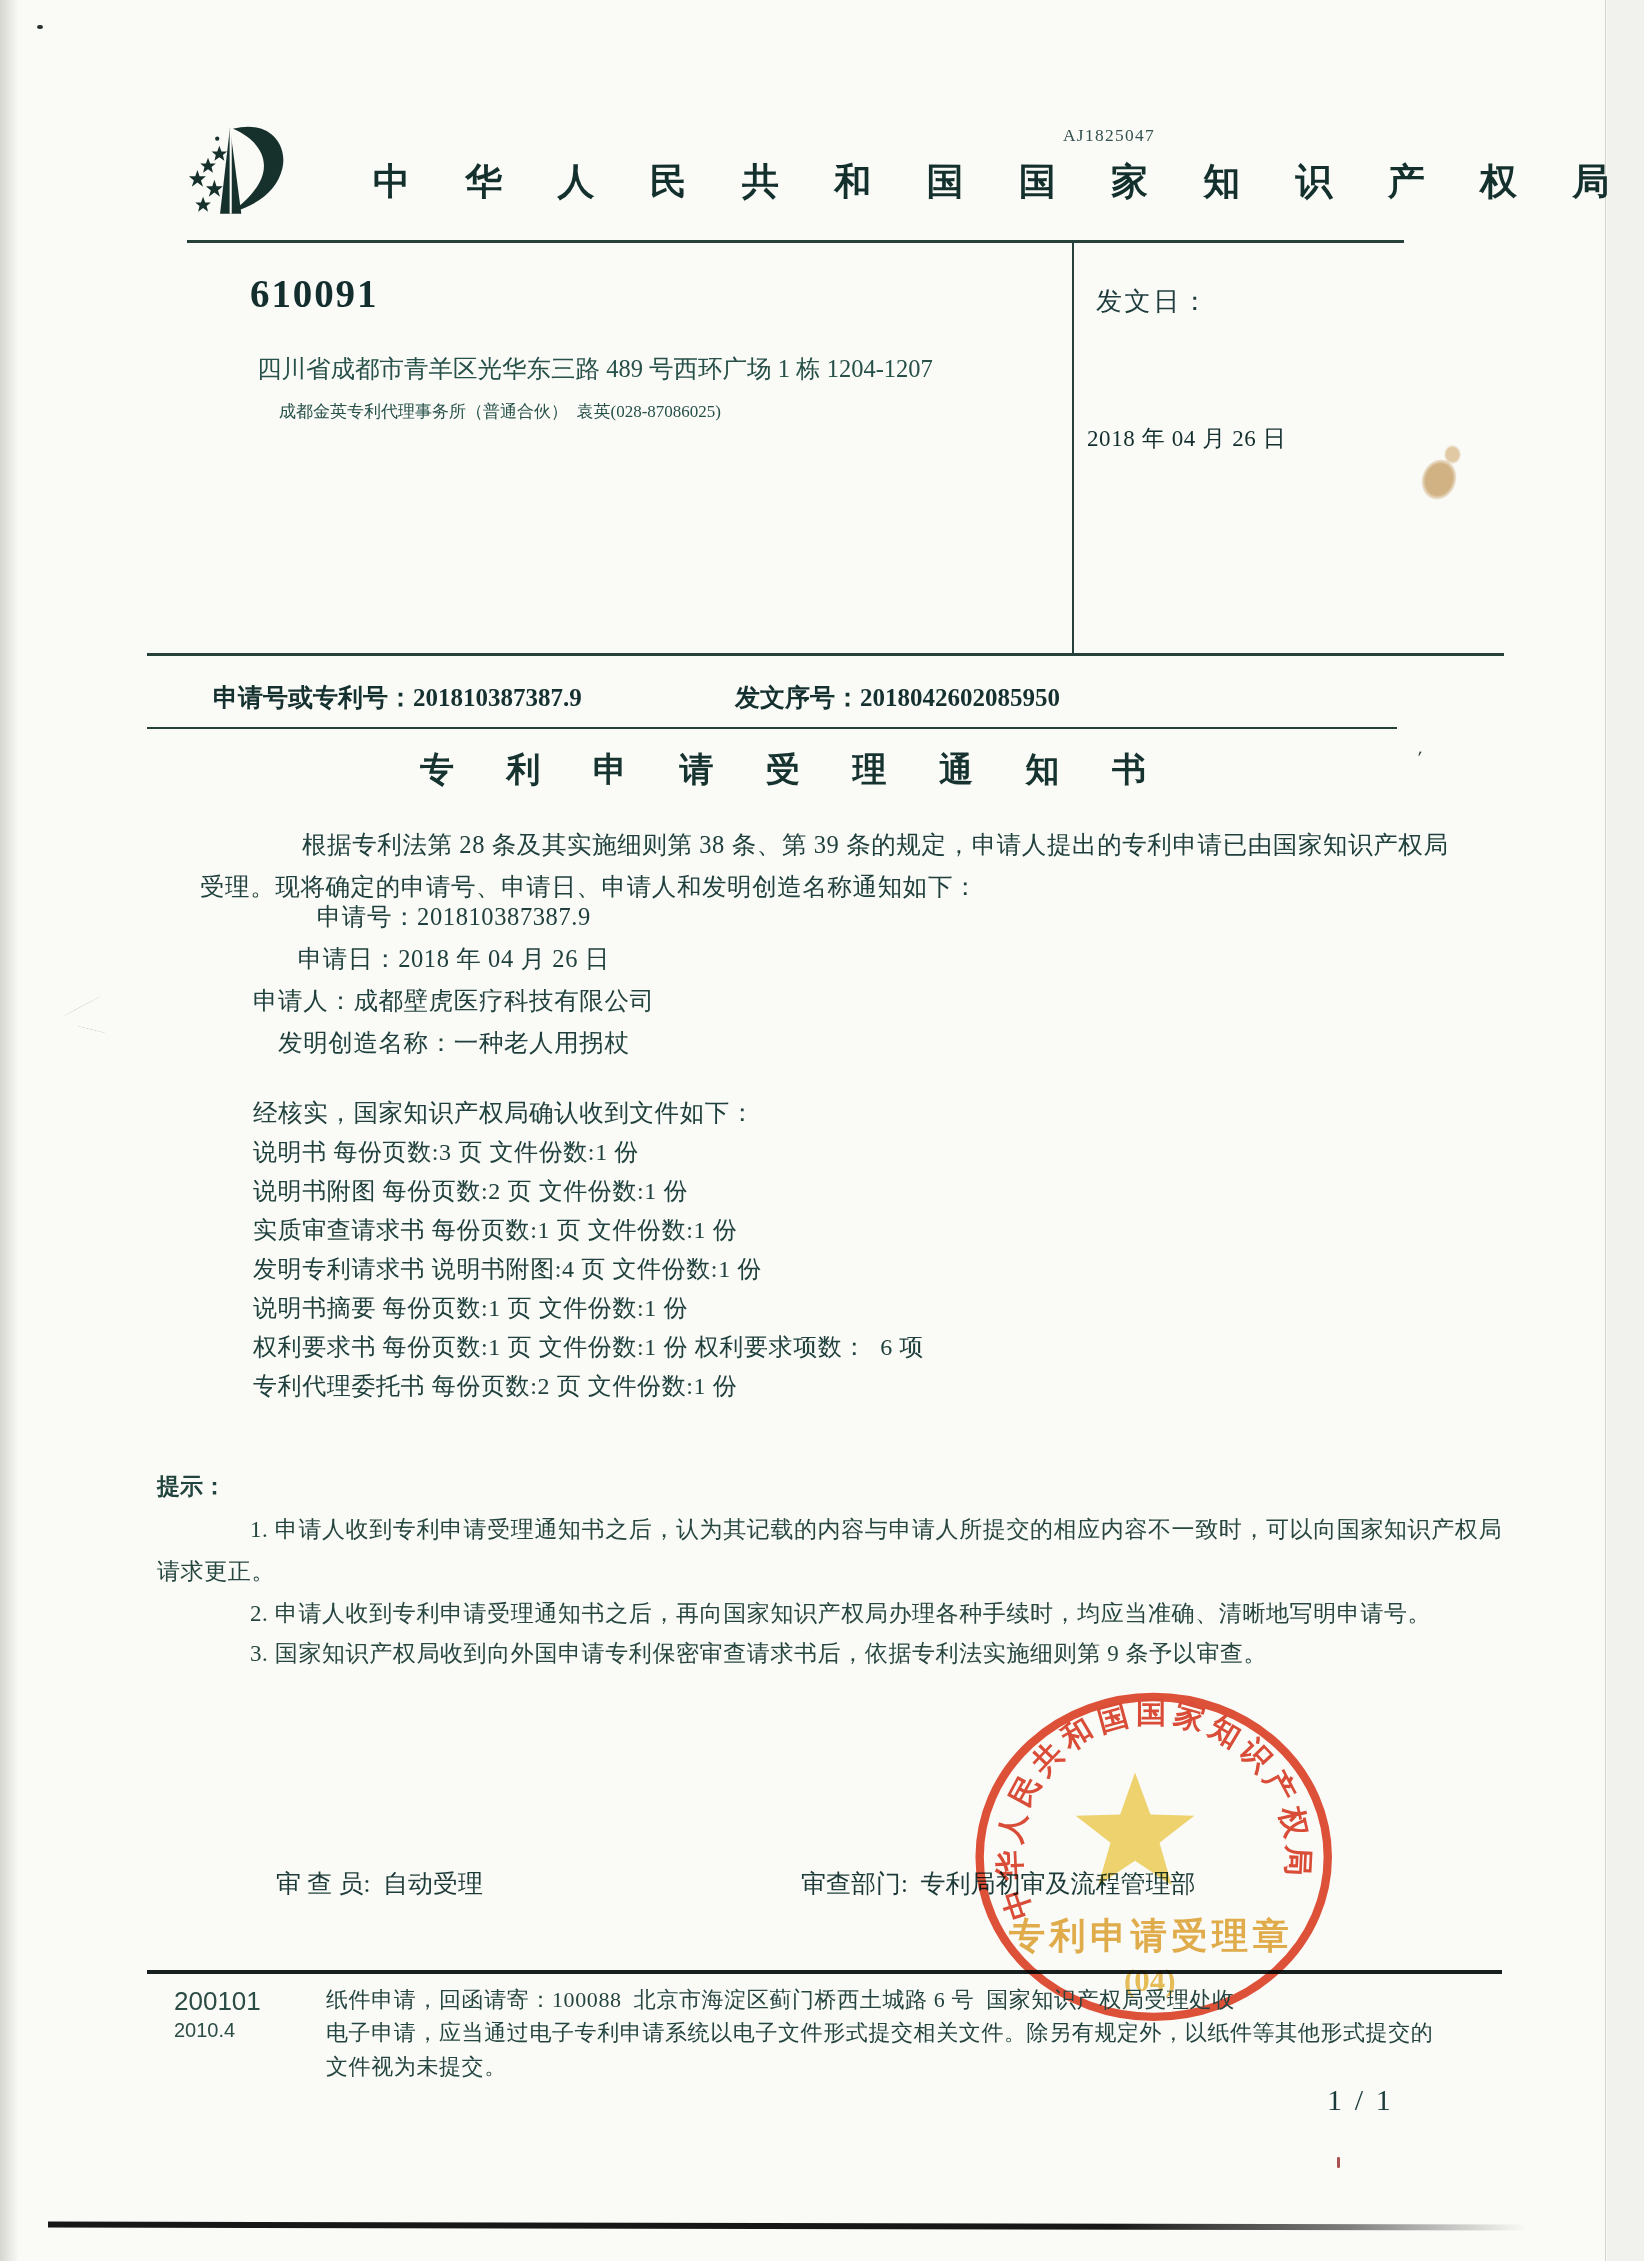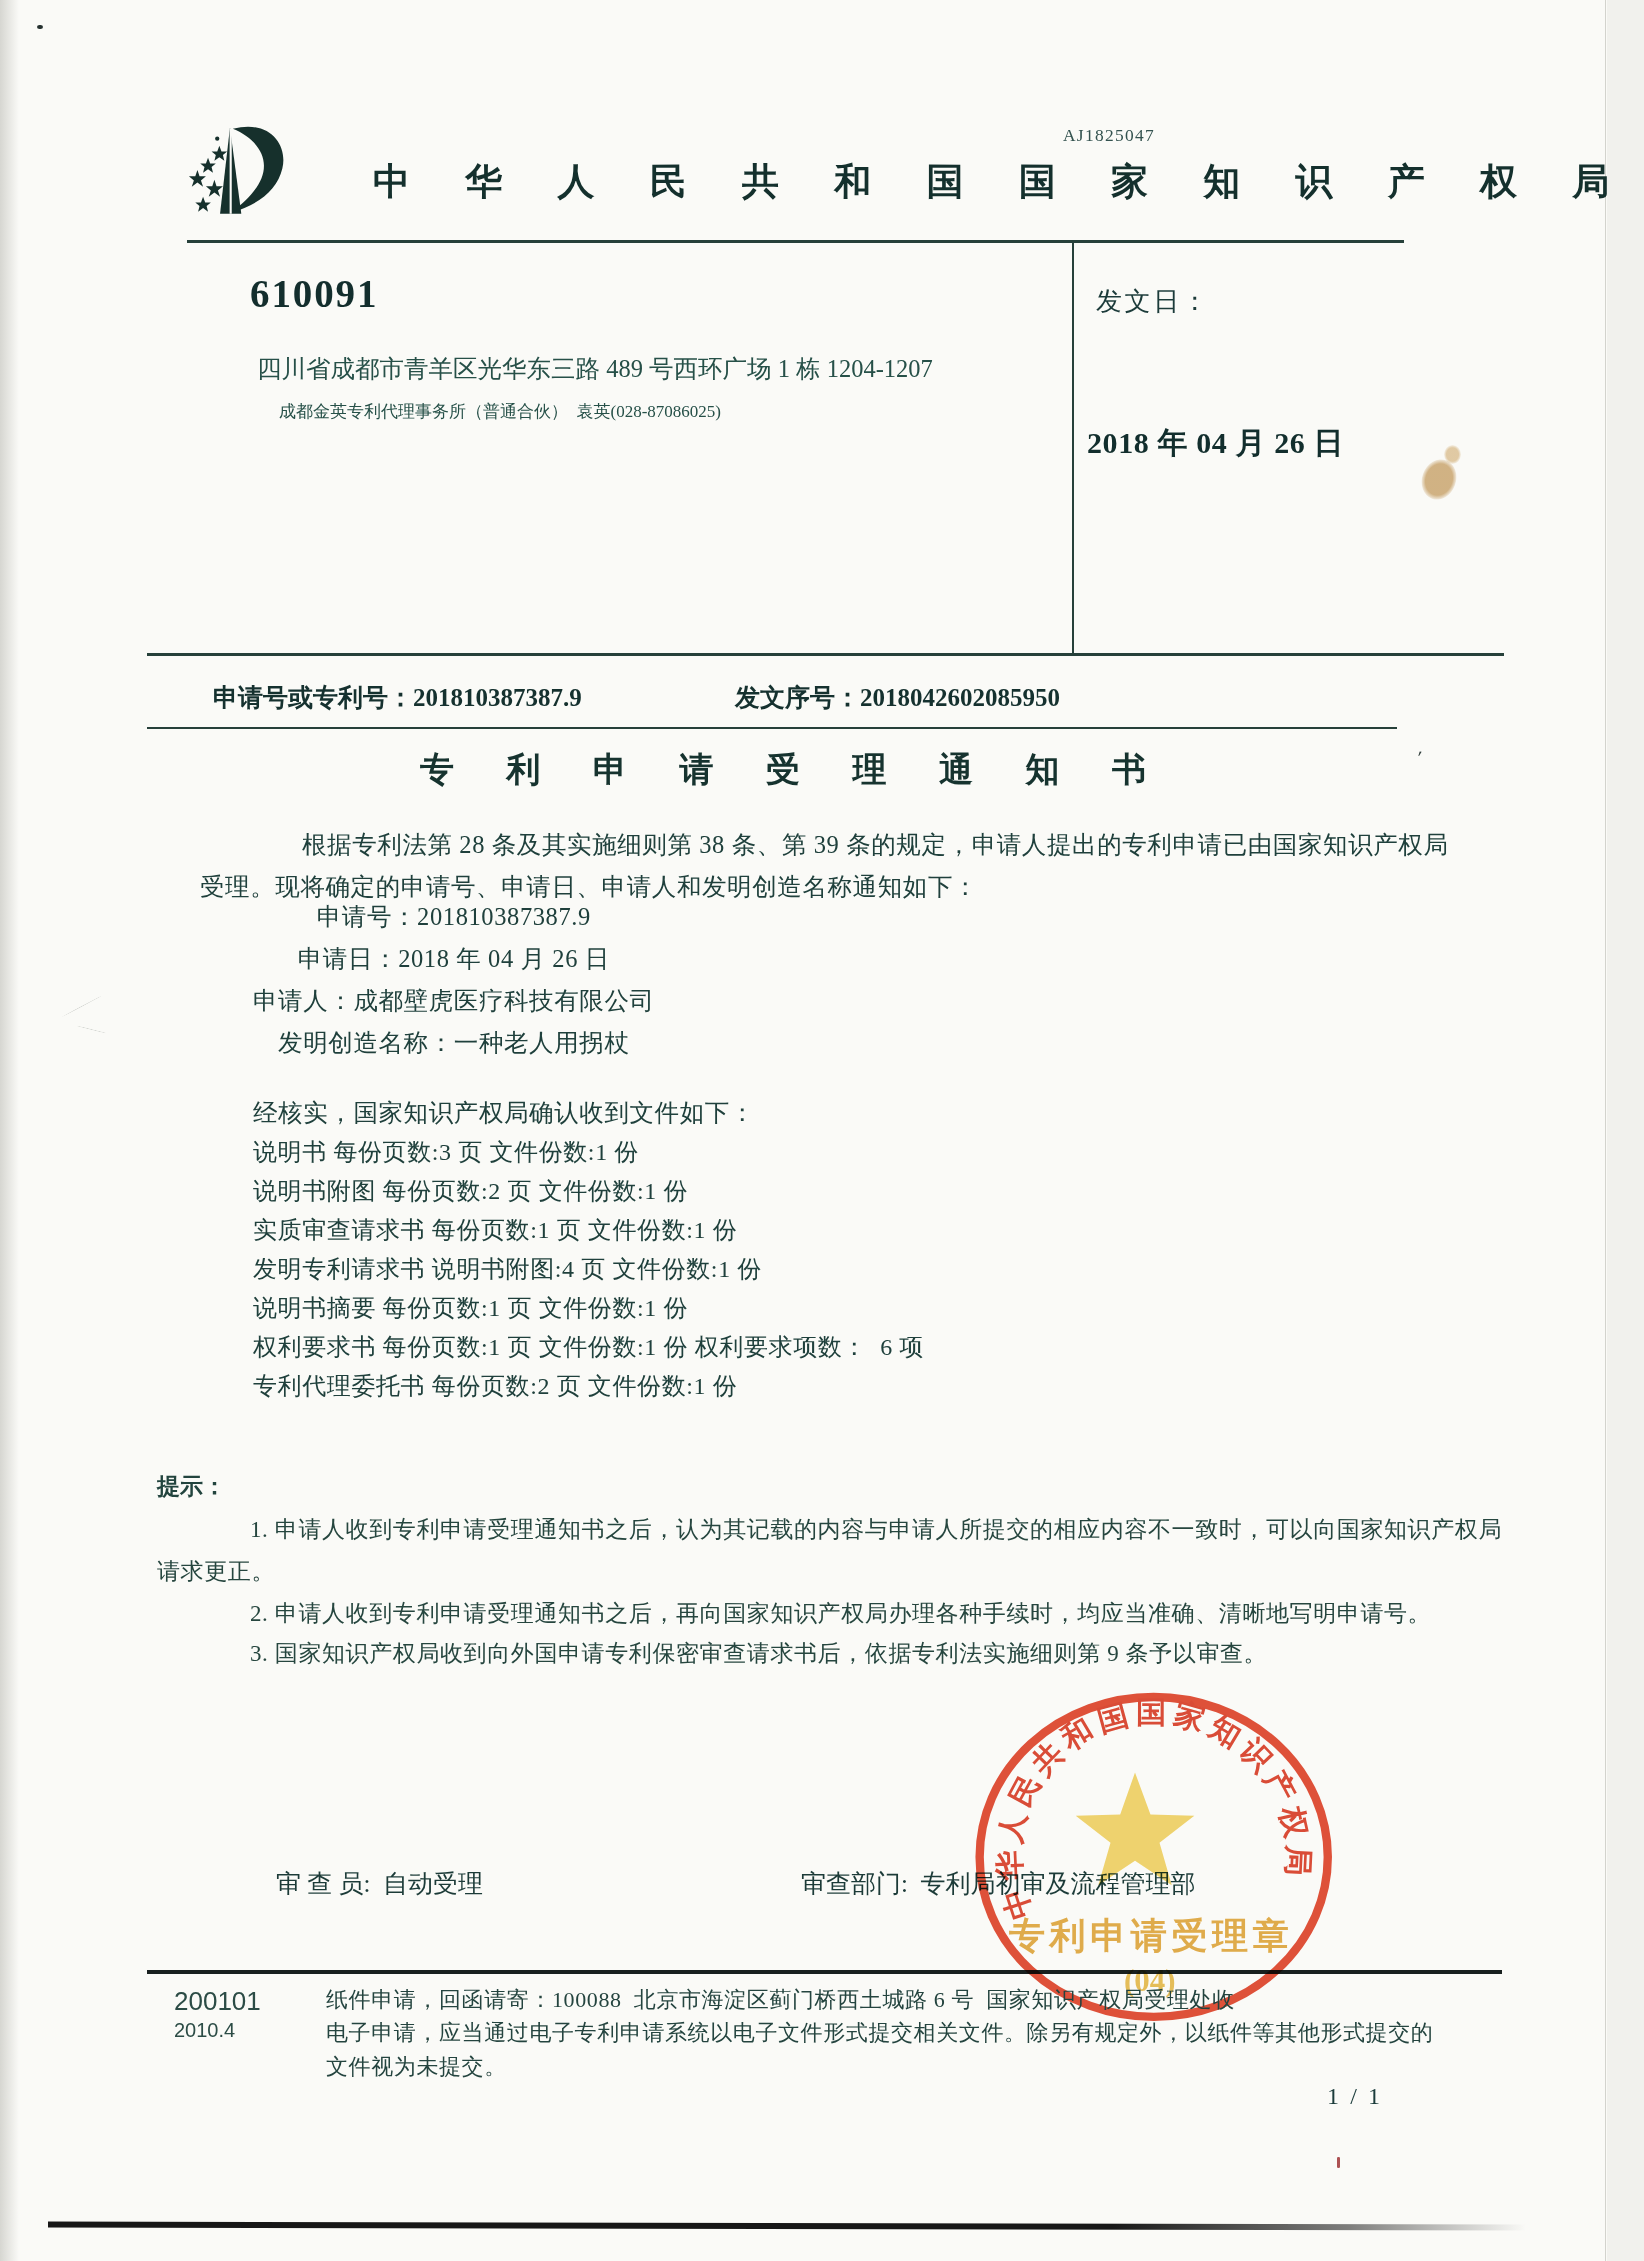--- a/index.html
+++ b/index.html
@@ -37,21 +37,21 @@
   .rule3{left:147px;top:727px;width:1250px;height:1.9px;}
   .rule4{left:147px;top:1970px;width:1355px;height:3.9px;background:#18201f;}
   
   .doc-code{left:1063px;top:125px;font-size:17.4px;letter-spacing:1.3px;color:#33524f;}
   .agency-title{left:373px;top:157px;font-size:37px;font-weight:700;letter-spacing:23px;color:#14302d;white-space:pre;}
   
   .postal{left:250px;top:271px;font-size:39px;font-weight:700;color:#132e2d;letter-spacing:1.9px;}
   .addr1{left:257px;top:352px;font-size:24.5px;color:#265048;}
   .addr2{left:279px;top:400px;font-size:17px;color:#265048;}
   .dispatch-label{left:1096px;top:284px;font-size:26px;color:#1c3b3a;letter-spacing:2.6px;}
-  .dispatch-date{left:1087px;top:423px;font-size:30px;font-weight:700;color:#122e2d;letter-spacing:0.6px;}
+  .dispatch-date{left:1087px;top:423px;font-size:23px;font-weight:400;color:#122e2d;letter-spacing:0.6px;}
   
   .barcode{height:61px;
     background:
       repeating-linear-gradient(90deg,#112understood624 0,transparent 0),
       repeating-linear-gradient(90deg,#122e2a 0 1.9px,rgba(0,0,0,0) 1.9px 3.2px,#122e2a 3.2px 7px,rgba(0,0,0,0) 7px 9px,#122e2a 9px 10.3px,rgba(0,0,0,0) 10.3px 14px,#122e2a 14px 16px,rgba(0,0,0,0) 16px 21px),
       repeating-linear-gradient(90deg,#0d211f 0 1.3px,rgba(0,0,0,0) 1.3px 5.8px,#0d211f 5.8px 8.4px,rgba(0,0,0,0) 8.4px 11px,#0d211f 11px 12.3px,rgba(0,0,0,0) 12.3px 18px);}
   .bc1{left:213px;top:573px;width:395px;}
   .bc2{left:685px;top:573px;width:471px;}
   
   .ref-left{left:213px;top:681px;font-size:25px;font-weight:700;color:#15312f;}
@@ -78,21 +78,21 @@
   .department{left:801px;top:1867px;font-size:25px;color:#1c3b38;}
   
   .seal{left:959px;top:1675px;width:392px;height:371px;mix-blend-mode:multiply;opacity:.93;}
   
   .f-code1{left:174px;top:1986px;font-size:26px;color:#2c4c46;font-family:"Liberation Sans","DejaVu Sans",sans-serif;}
   .f-code2{left:174px;top:2019px;font-size:20px;color:#2c4c46;font-family:"Liberation Sans","DejaVu Sans",sans-serif;}
   .f-line{font-size:22px;color:#24443f;letter-spacing:0.6px;}
   .f1{left:326px;top:1985px;}
   .f2{left:326px;top:2018px;}
   .f3{left:326px;top:2052px;}
-  .page-no{left:1327px;top:2083px;font-size:24px;color:#1b3c3b;letter-spacing:2.6px;}
+  .page-no{left:1327px;top:2083px;font-size:30px;color:#1b3c3b;letter-spacing:2.6px;}
   
   .logo{left:188px;top:126px;width:108px;height:92px;}
 </style>
 </head>
 <body>
 
 <div id="scan">
 
   <div class="abs edge-right"></div>
   <div class="abs edge-right-line"></div>

